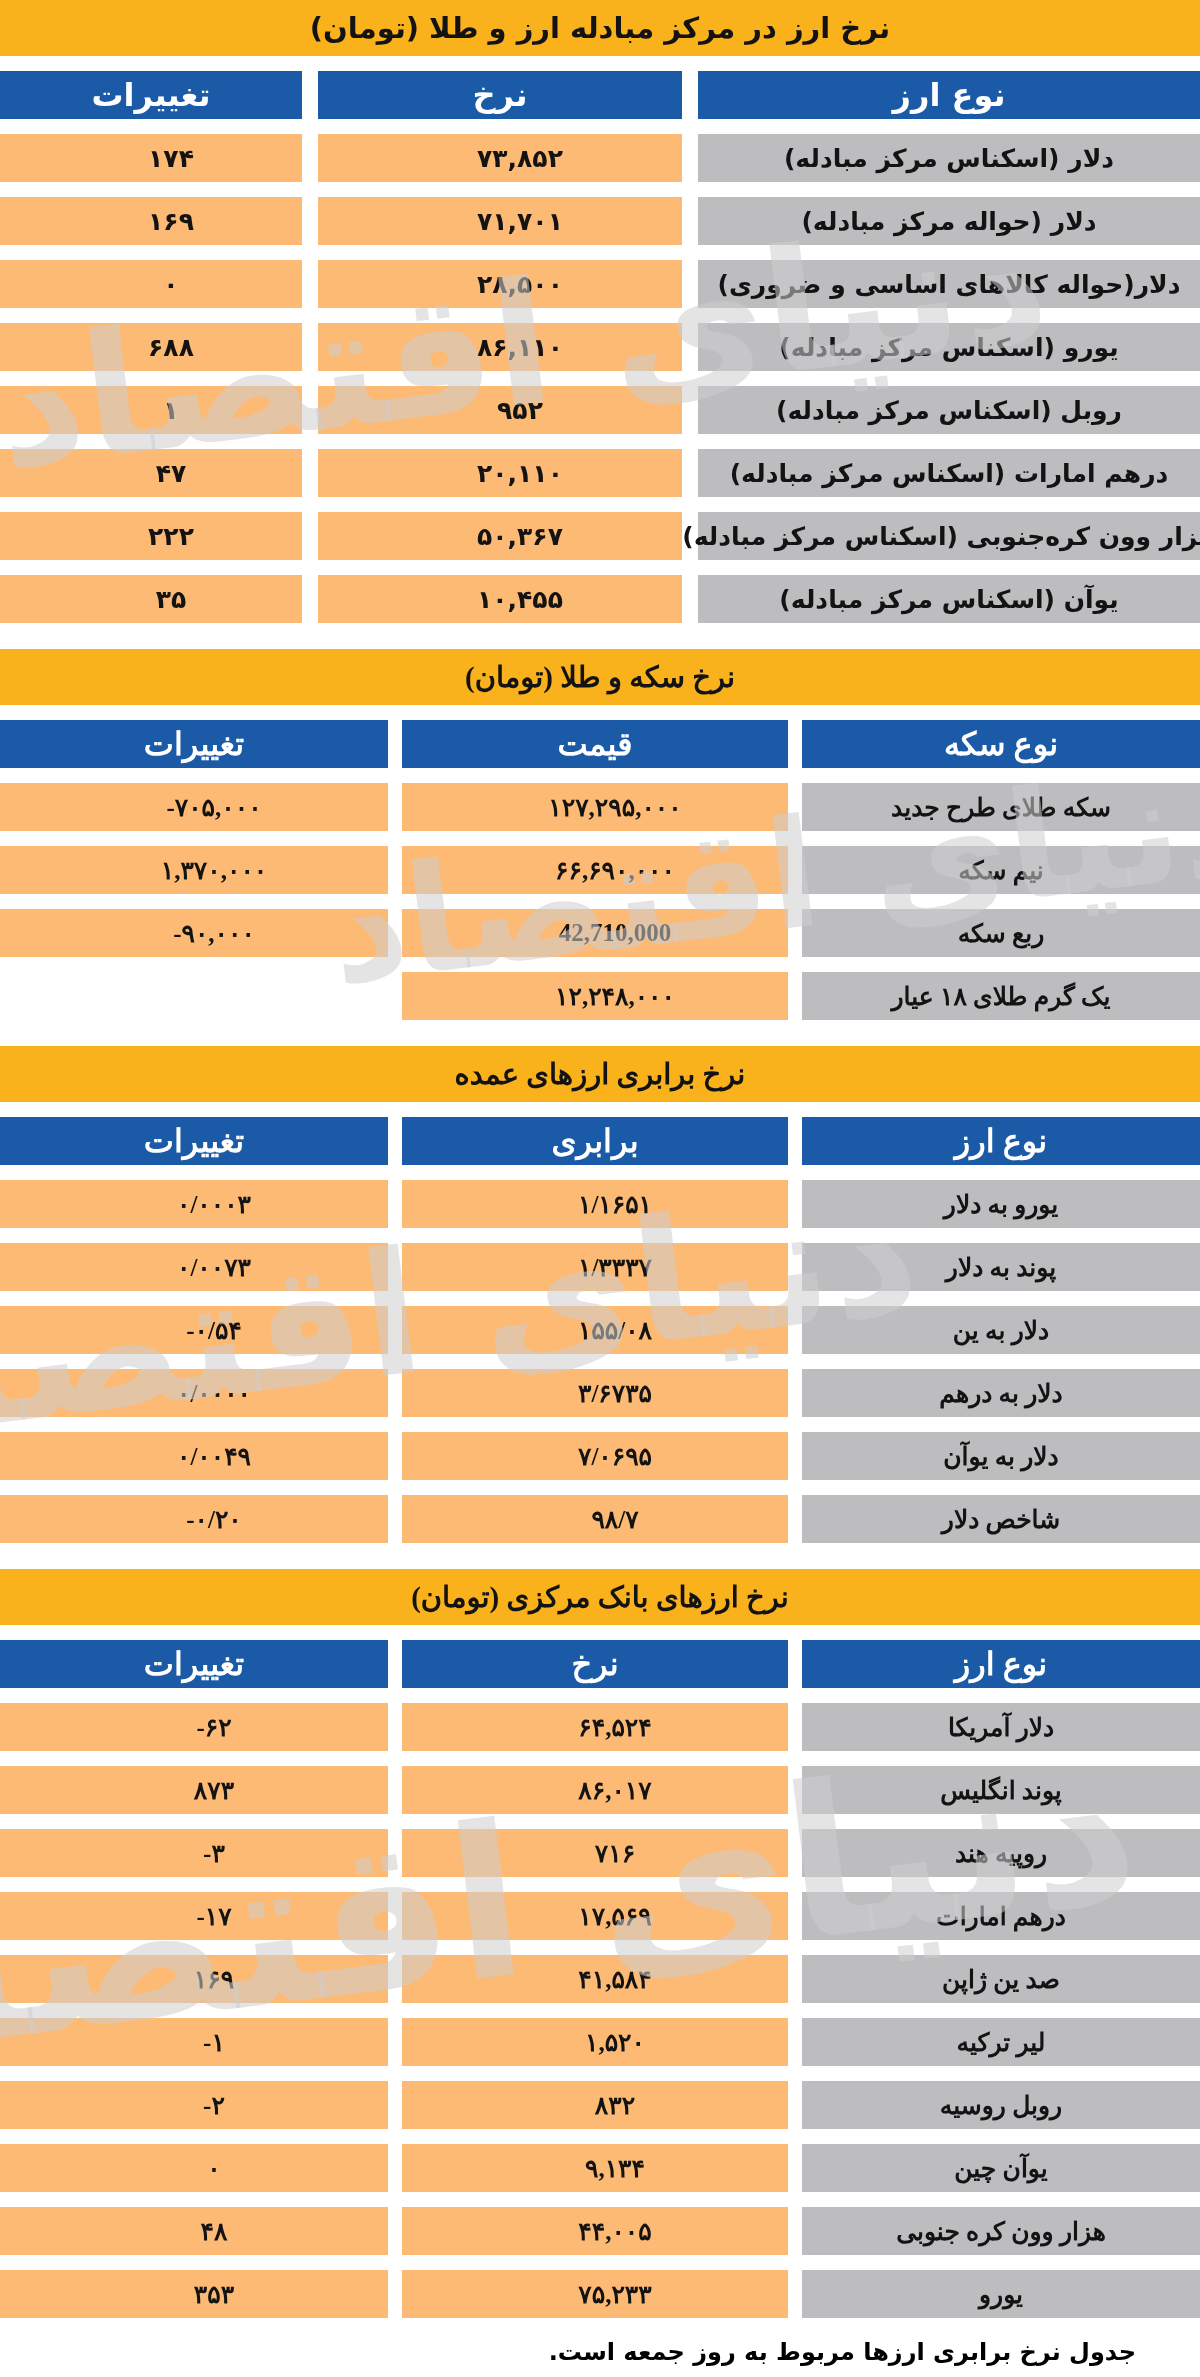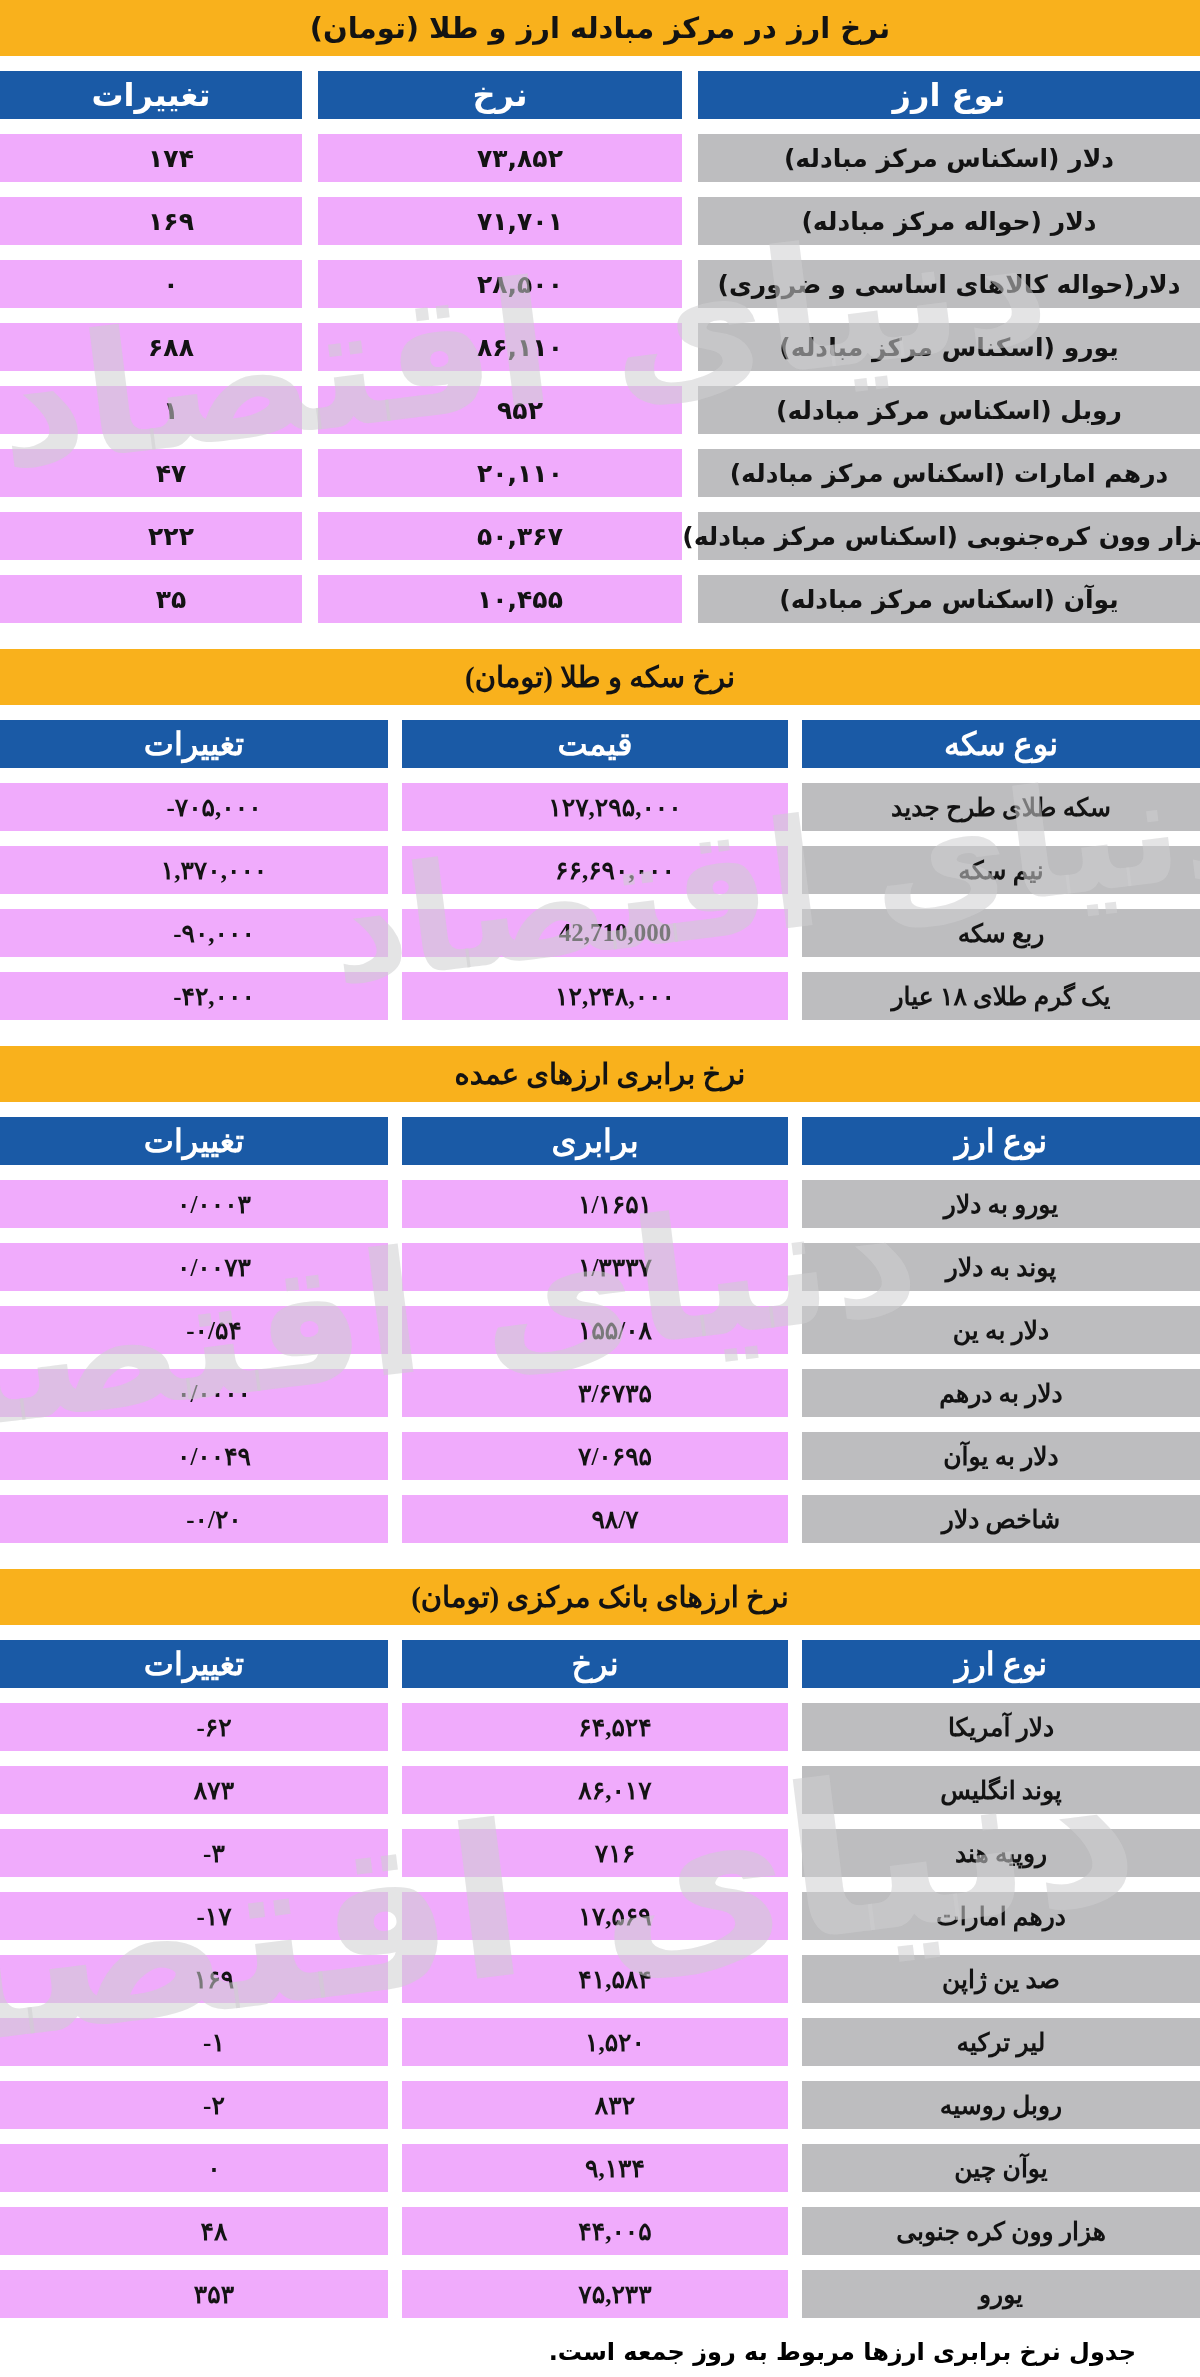--- a/index.html
+++ b/index.html
@@ -49,21 +49,21 @@
     height:48px;
     display:flex;
     align-items:center;
     justify-content:center;
     font-size:25px;
     white-space:nowrap;
     color:#131313;
   }
   .cell.name{background:#bdbdbf;}
   .cell.num{
-    background:#f0abfc;
+    background:#fdba74;
     direction:ltr;
     unicode-bidi:isolate;
     padding-left:40px;
   }
   .footer-note{
     margin:0;
     padding:20px 64px 0 0;
     text-align:right;
     font-size:24px;
     color:#000;
@@ -131,21 +131,20 @@
         <div class="cell num">۱۲۷,۲۹۵,۰۰۰</div>
         <div class="cell num">-۷۰۵,۰۰۰</div>
         <div class="cell name">نیم سکه</div>
         <div class="cell num">۶۶,۶۹۰,۰۰۰</div>
         <div class="cell num">۱,۳۷۰,۰۰۰</div>
         <div class="cell name">ربع سکه</div>
         <div class="cell num">42,710,000</div>
         <div class="cell num">-۹۰,۰۰۰</div>
         <div class="cell name">یک گرم طلای ۱۸ عیار</div>
         <div class="cell num">۱۲,۲۴۸,۰۰۰</div>
-        <div class="cell num">-۴۲,۰۰۰</div>
       </div>
   </section>
 
   <section class="section">
     <div class="title-bar">نرخ برابری ارزهای عمده</div>
     <div class="grid t234">
       <div class="hcell">نوع ارز</div>
       <div class="hcell">برابری</div>
       <div class="hcell">تغییرات</div>
     <div class="cell name">یورو به دلار</div>

